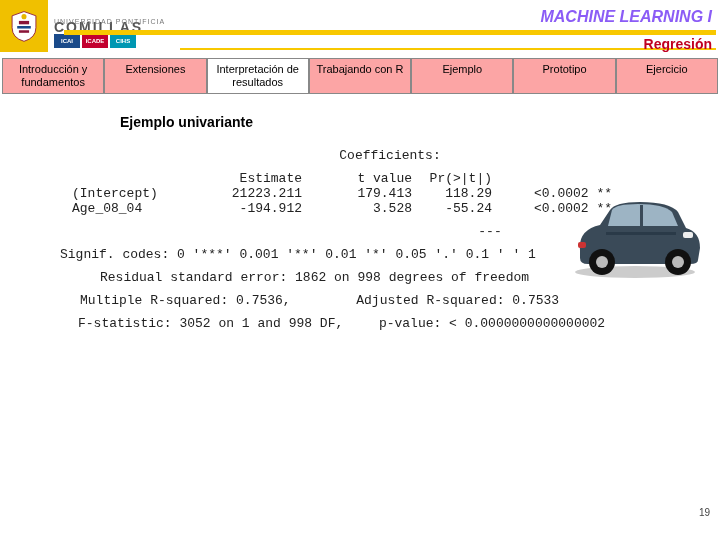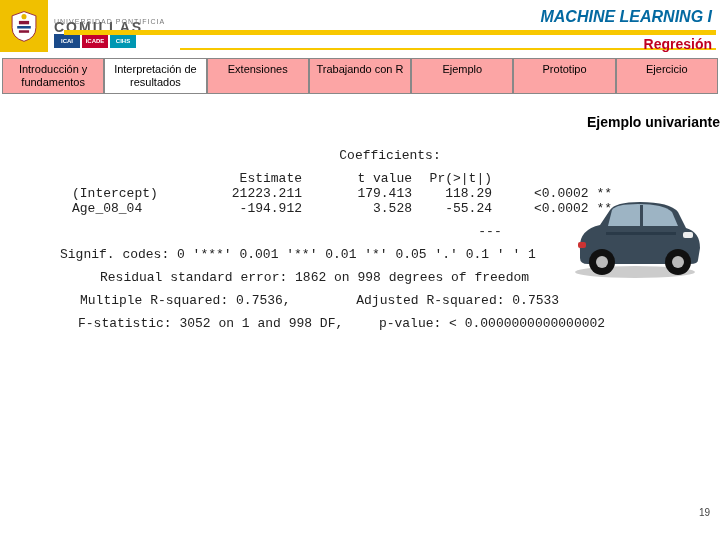--- a/index.html
+++ b/index.html
@@ -7,26 +7,26 @@
   .header { position: relative; height: 54px; }
   .logo-block { position: absolute; left: 0; top: 0; width: 48px; height: 52px; background: #f0c000; display: flex; align-items: center; justify-content: center; }
   .logo-block svg { width: 34px; height: 34px; }
   .brand { position: absolute; left: 54px; top: 2px; font-size: 14px; font-weight: bold; letter-spacing: 2px; color: #555; margin-top: 17px; }
   .brand-sub { position: absolute; left: 54px; top: 18px; font-size: 7px; letter-spacing: 1px; color: #777; }
   .badges { position: absolute; left: 54px; top: 34px; display: flex; gap: 2px; }
   .badge { width: 26px; height: 14px; font-size: 6px; color: #fff; display: flex; align-items: center; justify-content: center; font-weight: bold; }
   .b1 { background: #1a4a8a; } .b2 { background: #c3002f; } .b3 { background: #0097b2; }
   .bar1 { position: absolute; left: 64px; right: 4px; top: 30px; height: 5px; background: #f8c800; }
   .bar2 { position: absolute; left: 180px; right: 4px; top: 48px; height: 2px; background: #f8c800; }
-  .course { position: absolute; right: 8px; top: 8px; font-style: italic; font-weight: bold; font-size: 16px; color: #0369a1; }
+  .course { position: absolute; right: 8px; top: 8px; font-style: italic; font-weight: bold; font-size: 16px; color: #8b5cf6; }
   .subtitle { position: absolute; right: 8px; top: 36px; font-weight: bold; font-size: 14px; color: #c00020; }
   .tabs { display: flex; margin-top: 4px; padding: 0 2px; }
   .tab { flex: 1; border: 1px solid #888; background: #fca5a5; font-size: 11px; text-align: center; padding: 4px 2px; line-height: 1.2; color: #000; }
   .tab.active { background: #fff; }
-  .section-title { font-weight: bold; font-size: 14px; margin: 20px 0 0 120px; text-align: right; }
+  .section-title { font-weight: bold; font-size: 14px; margin: 20px 0 0 120px; }
   .output { font-family: "Courier New", monospace; font-size: 13px; color: #222; margin-top: 18px; }
   .output .row { margin: 8px 0; padding-left: 60px; }
   .coef-head { text-align: center; margin-left: 0; }
   .cols { display: grid; grid-template-columns: 130px 100px 110px 80px 120px; padding-left: 72px; }
   .cols span { text-align: right; white-space: pre; }
   .cols .l { text-align: left; }
   .car { position: absolute; right: 10px; top: 190px; width: 150px; height: 90px; }
   .pagenum { position: absolute; right: 10px; bottom: 22px; font-size: 10px; color: #444; }
 </style>
 </head>
@@ -50,22 +50,22 @@
     <div class="badge b3">CIHS</div>
   </div>
   <div class="bar1"></div>
   <div class="bar2"></div>
   <div class="course">MACHINE LEARNING I</div>
   <div class="subtitle">Regresión</div>
 </div>
 
 <div class="tabs">
   <div class="tab">Introducción y fundamentos</div>
+  <div class="tab">Extensiones</div>
   <div class="tab active">Interpretación de resultados</div>
-  <div class="tab">Extensiones</div>
   <div class="tab">Trabajando con R</div>
   <div class="tab">Ejemplo</div>
   <div class="tab">Prototipo</div>
   <div class="tab">Ejercicio</div>
 </div>
 
 <div class="section-title">Ejemplo univariante</div>
 
 <div class="car">
   <svg viewBox="0 0 150 90">

